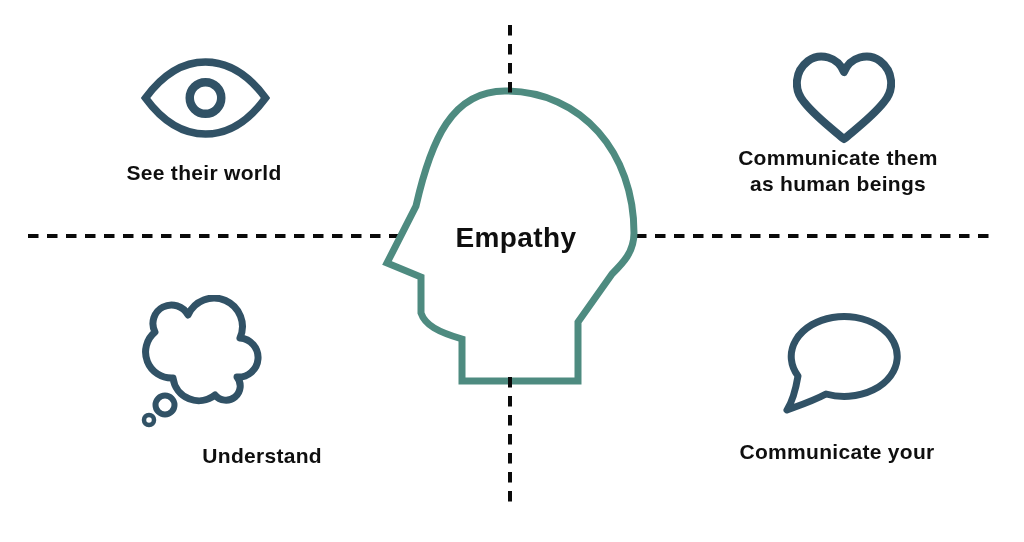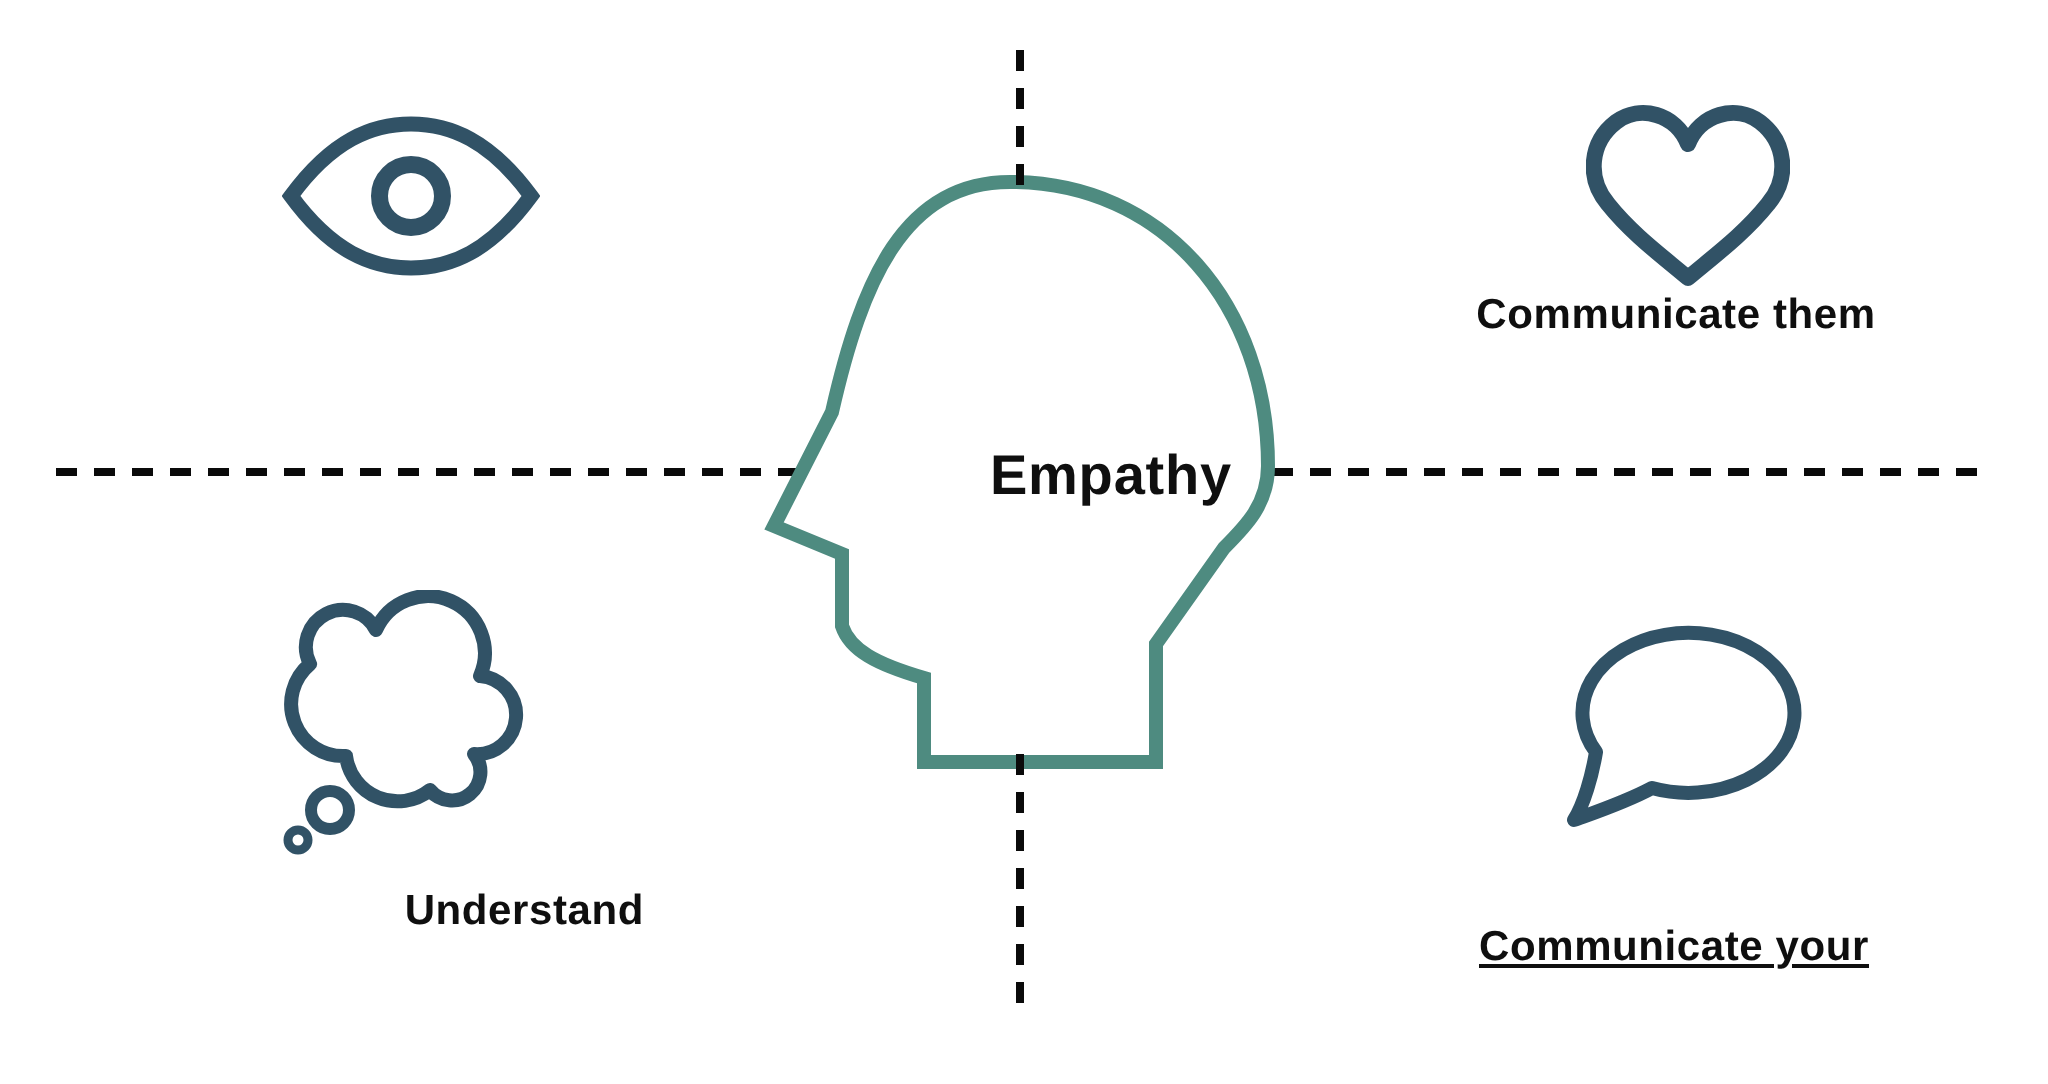--- a/index.html
+++ b/index.html
@@ -34,21 +34,21 @@
     text-align: center;
     font-weight: bold;
     color: var(--text-color, #0f0f0f);
     font-size: 21px;
     line-height: 26px;
     letter-spacing: 0.3px;
   }
   .label span { display: block; }
   .title-label {
     position: absolute;
-    text-align: right;
+    text-align: center;
     font-weight: bold;
     color: var(--text-color, #0f0f0f);
     font-size: 28px;
     line-height: 32px;
     letter-spacing: 0.4px;
   }
 </style>
 </head>
 <body>
 
@@ -74,43 +74,47 @@
     <path class="dash-line" d="M510,25 L510,98"></path>
     <path class="dash-line" d="M510,377 L510,503"></path>
   </svg>
 
   <div class="title-label" style="left:416px; top:222px; width:200px;">Empathy</div>
 
   <svg class="icon" style="left:141px; top:57px;" width="129" height="82" viewBox="-1 -1 129 82">
     <path d="M3.5,40 C24,12 44,4 63.5,4 C83,4 103,12 123.5,40 C103,68 83,76 63.5,76 C44,76 24,68 3.5,40 Z" stroke-width="7.5"></path>
     <circle cx="63.5" cy="40" r="15.75" stroke-width="8.5"></circle>
   </svg>
+  <div class="label" style="left:84px; top:160px; width:240px;">
+    <span>See their world</span>
+  </div>
 
   <svg class="icon" style="left:793px; top:49px;" width="102" height="96" viewBox="0 -4 102 96">
     <path d="M51,19 C45,4 27,-1 15,8 C2,18 0,36 11,49 C23,64 38,75 51,86 C64,75 79,64 91,49 C102,36 100,18 87,8 C75,-1 57,4 51,19 Z" stroke-width="8" stroke-linecap="round" stroke-linejoin="round"></path>
   </svg>
   <div class="label" style="left:718px; top:145px; width:240px;">
     <span>Communicate them</span>
+    <span>as human beings</span>
   </div>
 
   <svg class="icon" style="left:138px; top:295px;" width="132" height="136" viewBox="-4 -6 132 136">
     <path d="M13,31
              A18 18 0 0 1 46,14
              A28 28 0 0 1 98,37
              A19 19 0 0 1 95,76
              A14 14 0 0 1 73,94
              A26 26 0 0 1 31,77
              A26 26 0 0 1 13,31 Z" stroke-width="7" stroke-linejoin="round"></path>
     <circle cx="23" cy="104" r="9.5" stroke-width="6"></circle>
     <circle cx="7" cy="119" r="5" stroke-width="4.5"></circle>
   </svg>
   <div class="label" style="left:82px; top:443px; width:240px;text-align:right;">
     <span>Understand</span>
   </div>
 
   <svg class="icon" style="left:782px; top:312px;" width="120" height="104" viewBox="-5 -2 120 104">
     <path d="M11,62 C9,74 5,88 0,96 C11,92 26,87 39,80 A53 40 0 1 0 11,62 Z" stroke-width="7" stroke-linejoin="round"></path>
   </svg>
-  <div class="label" style="left:717px; top:461px; width:240px;text-decoration:underline;">
+  <div class="label" style="left:717px; top:439px; width:240px;">
     <span>Communicate your</span>
   </div>
 
 </div>
 
 </body></html>

